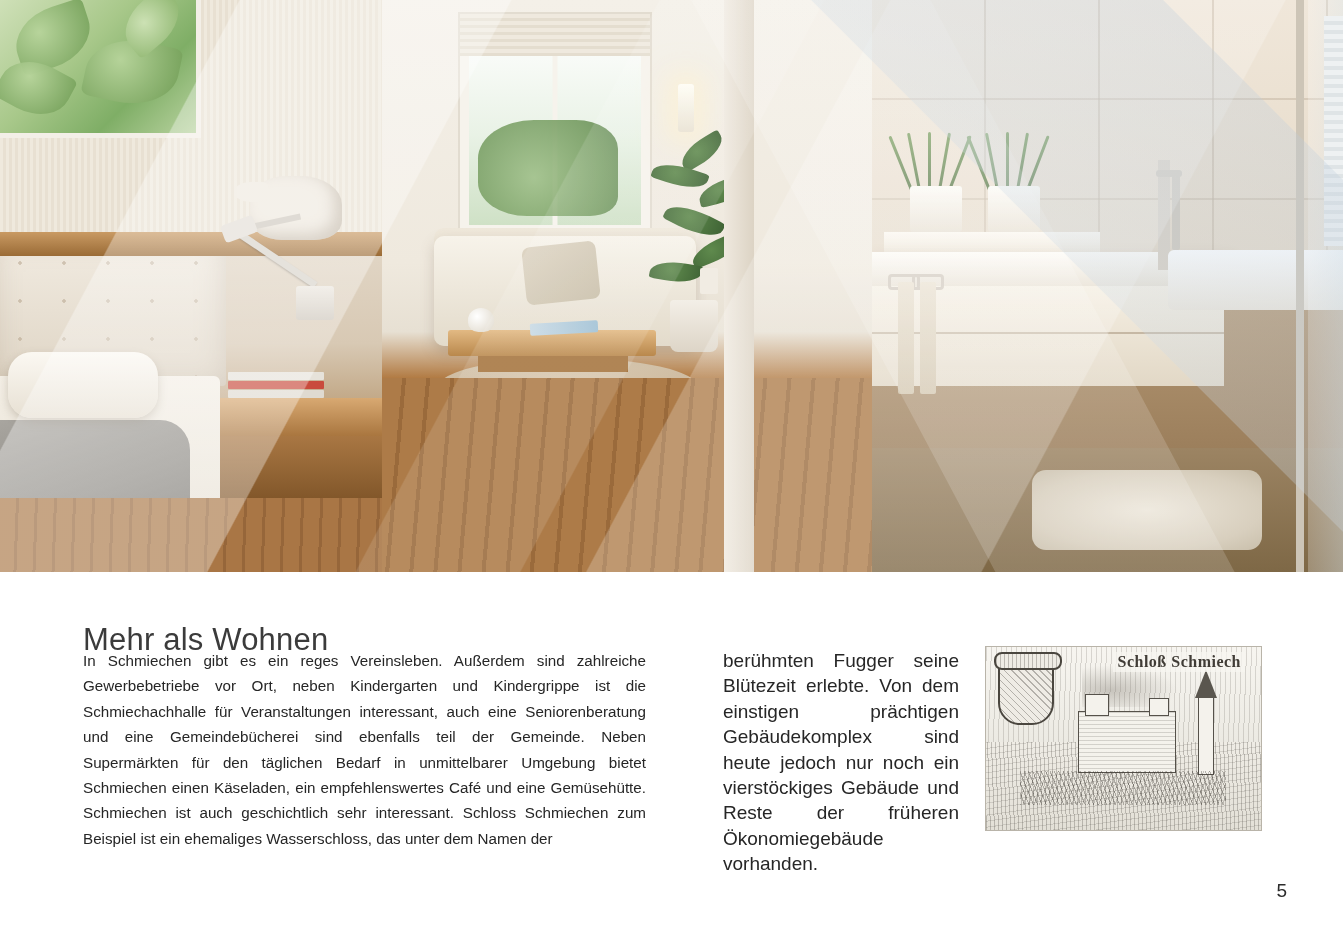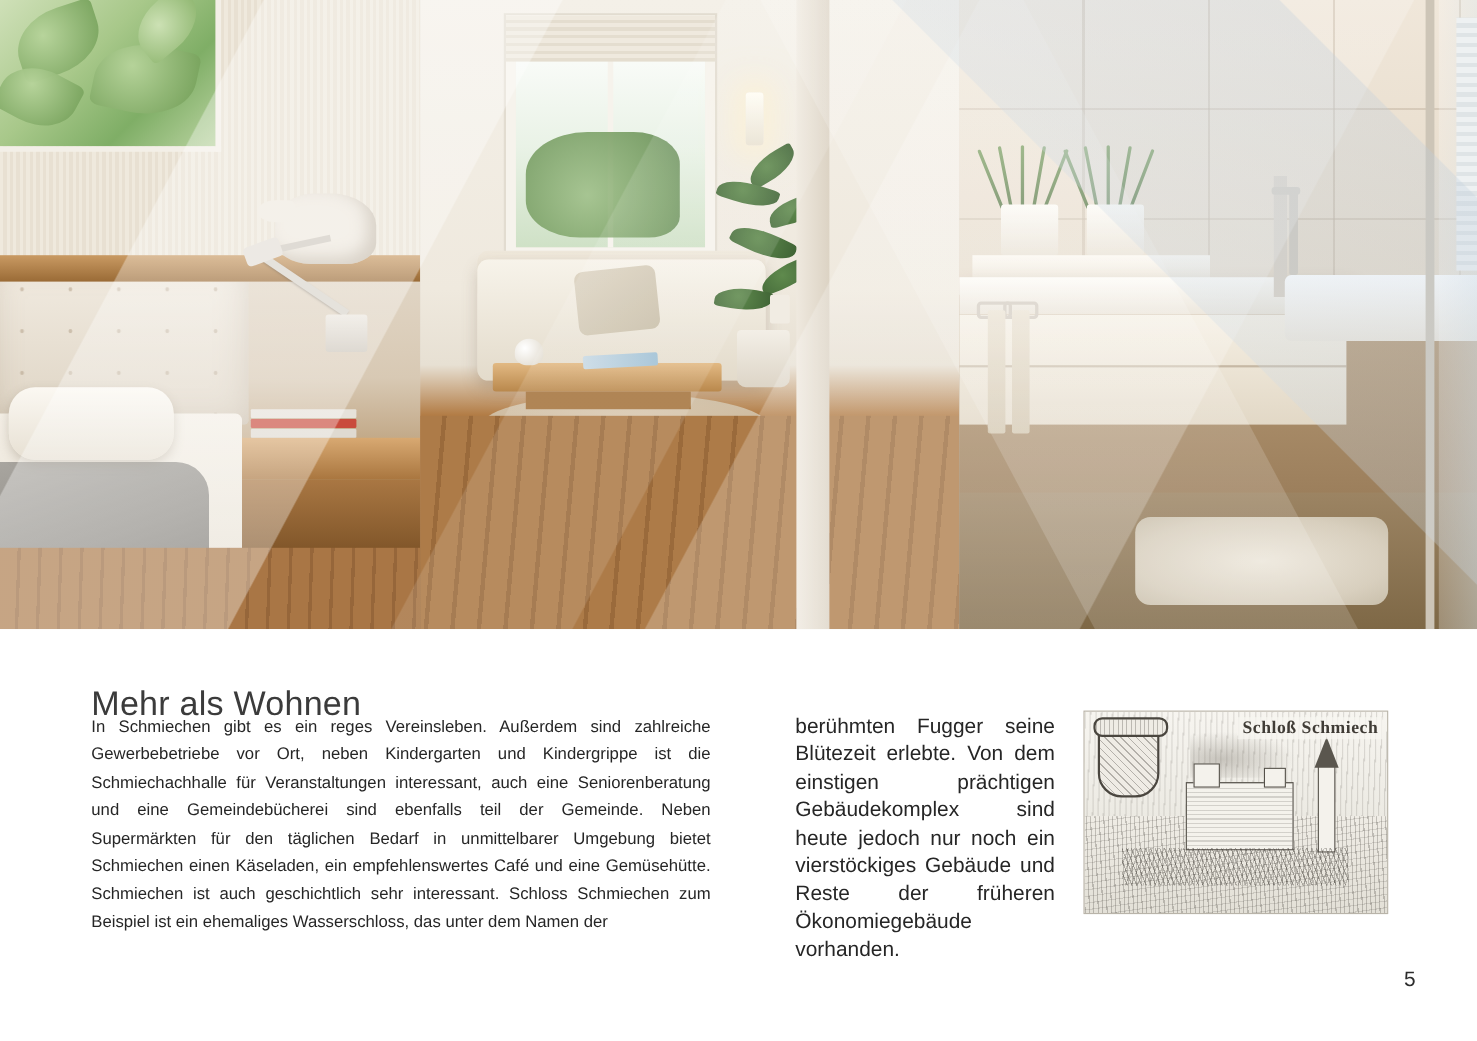--- a/index.html
+++ b/index.html
@@ -411,21 +411,21 @@
       linear-gradient(180deg,#f7f5f0,#eceae3);
   }
   .eng-ground {
     position:absolute; left:0; top:52%; width:100%; height:48%;
     background:
       repeating-linear-gradient(88deg, rgba(70,66,60,.28) 0 1px, rgba(255,255,255,0) 1px 4px),
       repeating-linear-gradient(172deg, rgba(70,66,60,.16) 0 1px, rgba(255,255,255,0) 1px 6px),
       linear-gradient(180deg,#efece5,#e3e0d7);
   }
   .eng-title {
-    position:absolute; right: 4px; top: 5px;
+    position:absolute; right: 16px; top: 5px;
     font-family: "Liberation Serif", serif;
     font-size: 16px; font-weight:700; color:#403c36; letter-spacing:.5px;
     background: rgba(247,245,240,.75);
     padding: 1px 4px;
   }
   .eng-crest {
     position:absolute; left: 12px; top: 12px; width: 52px; height: 62px;
     border: 2px solid #4a463f;
     border-radius: 6px 6px 22px 22px;
     background:

